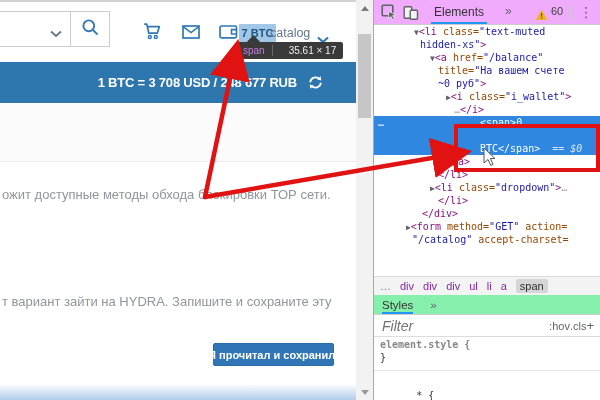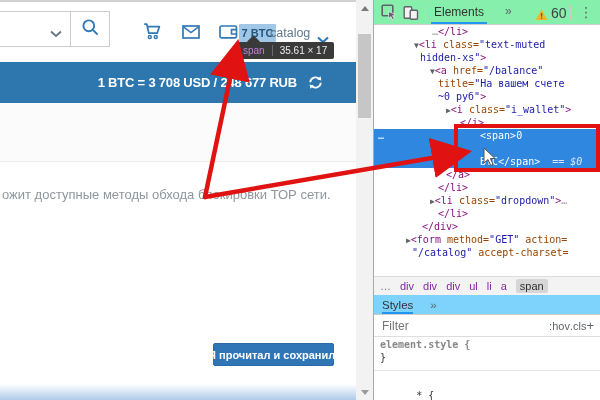--- a/index.html
+++ b/index.html
@@ -17,21 +17,21 @@
   .sel-chevron{position:absolute;right:9px;top:12px;}
 
   .hdr-icon{position:absolute;top:23px;}
   .balance-badge{left:239px;top:24px;width:37px;height:18px;background:rgba(111,168,220,.66);
                  color:#24567f;font-size:11px;font-weight:bold;display:flex;align-items:center;justify-content:center;border-radius:1px;}
   .account{left:270px;top:26px;color:#61788c;font-size:12.5px;}
 
   .insp-tooltip{left:236px;top:42px;height:17px;background:#3a3a3a;border-radius:2px;color:#fff;
                 display:flex;align-items:center;padding:0 7px;font-size:10px;white-space:nowrap;z-index:8;}
   .insp-tooltip .tag{color:#c87ee0;}
-  .insp-tooltip .dim-size{border-left:1px solid #6b6b6b;margin-left:7px;padding-left:7px;color:#eee;}
+  .insp-tooltip .dim-size{border-left:1px solid #6b6b6b;margin-left:7px;padding-left:16px;color:#eee;}
   .tooltip-caret{left:249px;top:37px;width:9px;height:9px;background:#3a3a3a;transform:rotate(45deg);z-index:7;}
 
   .rate-bar{left:0;top:62px;width:373px;height:41px;background:#2e76ae;color:#fff;display:flex;
             align-items:center;justify-content:flex-end;padding-right:49px;box-sizing:border-box;
             font-size:13px;font-weight:600;letter-spacing:-.2px;}
   .rate-bar svg{margin-left:10px;}
 
   .sub-strip{left:0;top:103px;width:373px;height:58px;background:#fbfbfc;border-bottom:1px solid #ededed;}
 
   .p-text{color:#8f969c;font-size:13px;white-space:nowrap;}
@@ -47,55 +47,55 @@
   
   .pg-scroll{left:356px;top:0;width:17px;height:400px;background:#f2f2f2;}
   .pg-up{left:356px;top:0;width:17px;height:16px;display:flex;align-items:center;justify-content:center;}
   .pg-dn{left:356px;top:384px;width:17px;height:16px;display:flex;align-items:center;justify-content:center;}
   .tri-up{width:0;height:0;border-left:4px solid transparent;border-right:4px solid transparent;border-bottom:5px solid #7a7a7a;}
   .tri-dn{width:0;height:0;border-left:4px solid transparent;border-right:4px solid transparent;border-top:5px solid #9a9a9a;}
   .pg-thumb{left:358px;top:34px;width:13px;height:84px;background:#c6c6c6;}
 
   
   .devtools{left:373px;top:0;width:227px;height:400px;background:#fff;border-left:1px solid #a8a8a8;box-sizing:border-box;}
-  .dt-toolbar{left:0;top:0;width:226px;height:25px;background:#86efac;border-bottom:1px solid #ccc;box-sizing:border-box;}
+  .dt-toolbar{left:0;top:0;width:226px;height:25px;background:#f0abfc;border-bottom:1px solid #ccc;box-sizing:border-box;}
   .dt-sep{position:absolute;top:5px;width:1px;height:15px;background:#ccc;}
   .dt-tab{position:absolute;top:5px;font-size:12px;color:#333;cursor:pointer;}
   .dt-tab-underline{position:absolute;top:22px;height:2px;background:#2196f3;}
   .dt-gray{color:#5f6368;}
-  .warn-count{position:absolute;top:5px;font-size:14px;color:#424242;}
+  .warn-count{position:absolute;top:5px;font-size:11px;color:#424242;}
 
   .dom-tree{left:0;top:25px;width:226px;}
   .tline{height:13px;line-height:13px;white-space:pre;position:relative;
          font-family:"DejaVu Sans Mono",monospace;font-size:10px;cursor:default;}
   .c-tag{color:#881280}.c-attr{color:#994500}.c-str{color:#1a1aa6}
   .c-lnk{color:#1a1aa6;}
   .c-dim{color:#9a9a9a}.c-txt{color:#303942}
   .c-arw{color:#5f6368;font-size:8px}
   .c-hint{color:#9e9e9e;font-style:italic}
   .tline.sel{background:#2f87e0;}
   .tline.sel span{color:#fff !important;}
   .tline.sel .c-hint{color:#d8e7fb !important;}
   .gutter{position:absolute;left:4px;color:#fff;letter-spacing:1px;}
 
   .crumbbar{left:0;top:276px;width:226px;height:19px;background:#f3f3f3;border-top:1px solid #ddd;
             display:flex;align-items:center;padding-left:6px;box-sizing:border-box;}
   .crumb{font-size:11px;color:#8628a8;margin-right:9px;cursor:pointer;}
   .crumb.first{color:#777;}
   .crumb.active{color:#303030;background:#d6d6d6;border-radius:2px;padding:1px 4px;margin-right:0;}
 
-  .styletabs{left:0;top:295px;width:226px;height:20px;background:#7dd3fc;border-bottom:1px solid #ccc;
+  .styletabs{left:0;top:295px;width:226px;height:20px;background:#86efac;border-bottom:1px solid #ccc;
              display:flex;align-items:center;padding-left:8px;box-sizing:border-box;}
   .stab{font-size:11.5px;color:#5f6368;margin-right:17px;cursor:pointer;position:relative;height:100%;display:flex;align-items:center;}
   .stab.active{color:#333;}
   .stab.active:after{content:"";position:absolute;left:0;right:0;bottom:0;height:2px;background:#2196f3;}
 
   .filterbar{left:0;top:315px;width:226px;height:22px;border-bottom:1px solid #ddd;background:#fff;
              display:flex;align-items:center;padding:0 6px;box-sizing:border-box;}
-  .filter-input{border:none;outline:none;flex:1;font-size:12px;color:#333;background:transparent;min-width:10px;}
+  .filter-input{border:none;outline:none;flex:1;font-size:14px;color:#333;background:transparent;min-width:10px;font-style:italic;}
   .ftool{font-size:11px;color:#5f6368;cursor:pointer;white-space:nowrap;}
 
   .rules{left:0;top:338px;width:226px;font-family:"DejaVu Sans Mono",monospace;font-size:10px;color:#333;}
   .rline{height:13px;line-height:13px;white-space:pre;padding-left:6px;position:relative;}
   .r-elsty{color:#888;font-weight:bold;}
   .rule-div{height:1px;background:#e4e4e4;margin:6px 0 5px 0;}
   .css-link{position:absolute;right:2px;top:0;color:#888;text-decoration:underline;cursor:pointer;}
 
   .annot{left:0;top:0;width:600px;height:400px;z-index:50;pointer-events:none;}
 </style>
@@ -161,20 +161,21 @@
         <path d="M3.2 8.3 a5.3 5.3 0 0 1 9.4-2.9" fill="none" stroke="#fff" stroke-width="1.8"></path>
         <polygon points="13.6,2.2 14.3,6.6 10.2,5.2" fill="#fff"></polygon>
         <path d="M13.8 8.7 a5.3 5.3 0 0 1 -9.4 2.9" fill="none" stroke="#fff" stroke-width="1.8"></path>
         <polygon points="3.4,14.8 2.7,10.4 6.8,11.8" fill="#fff"></polygon>
       </svg>
   </div>
 
   <div class="abs sub-strip"></div>
 
   <div class="abs p-text p1">ожит доступные методы обхода блокировки ТОР сети.</div>
+  <div class="abs p-text p2">т вариант зайти на HYDRA. Запишите и сохраните эту</div>
 
   <div class="abs confirm-btn">Я прочитал и сохранил!</div>
   <div class="abs bottom-fade"></div>
 </div>
 
 <div class="abs pg-scroll"></div>
 <div class="abs pg-up">
     <span class="tri-up"></span>
   </div>
 <div class="abs pg-thumb"></div>
@@ -206,21 +207,20 @@
           <rect x="5.9" y="4" width="1.3" height="3.6" fill="#7a5a00"></rect>
           <rect x="5.9" y="8.6" width="1.3" height="1.3" fill="#7a5a00"></rect>
         </svg>
     </span>
     <span class="warn-count" style="left:177px;">60</span>
     <span class="dt-sep" style="left:196px;"></span>
     <span class="dt-tab dt-gray" style="left:205px;top:4px;font-size:14px;">⋮</span>
   </div>
 
   <div class="abs dom-tree">
-      <div class="tline" style="padding-left: 58px;"><span class="c-dim">…</span><span class="c-tag">&lt;/li&gt;</span></div>
       <div class="tline" style="padding-left: 40px;"><span class="c-arw">▼</span><span class="c-tag">&lt;li</span><span class="c-attr"> class=</span><span class="c-str">"text-muted</span></div>
       <div class="tline" style="padding-left: 46px;"><span class="c-str">hidden-xs"</span><span class="c-tag">&gt;</span></div>
       <div class="tline" style="padding-left: 56px;"><span class="c-arw">▼</span><span class="c-tag">&lt;a</span><span class="c-attr"> href=</span><span class="c-str">"</span><span class="c-lnk">/balance</span><span class="c-str">"</span></div>
       <div class="tline" style="padding-left: 64px;"><span class="c-attr">title=</span><span class="c-str">"На вашем счете</span></div>
       <div class="tline" style="padding-left: 64px;"><span class="c-str">~0 руб"</span><span class="c-tag">&gt;</span></div>
       <div class="tline" style="padding-left: 72px;"><span class="c-arw">▶</span><span class="c-tag">&lt;i</span><span class="c-attr"> class=</span><span class="c-str">"i_wallet"</span><span class="c-tag">&gt;</span></div>
       <div class="tline" style="padding-left: 80px;"><span class="c-dim">…</span><span class="c-tag">&lt;/i&gt;</span></div>
       <div class="tline sel" style="padding-left: 106px;"><span class="gutter">…</span><span class="c-tag">&lt;span&gt;</span><span class="c-txt">0</span></div>
       <div class="tline sel" style="padding-left: 106px;"></div>
       <div class="tline sel" style="padding-left: 106px;"><span class="c-txt">BTC</span><span class="c-tag">&lt;/span&gt;</span><span class="c-hint">  == $0</span></div>

